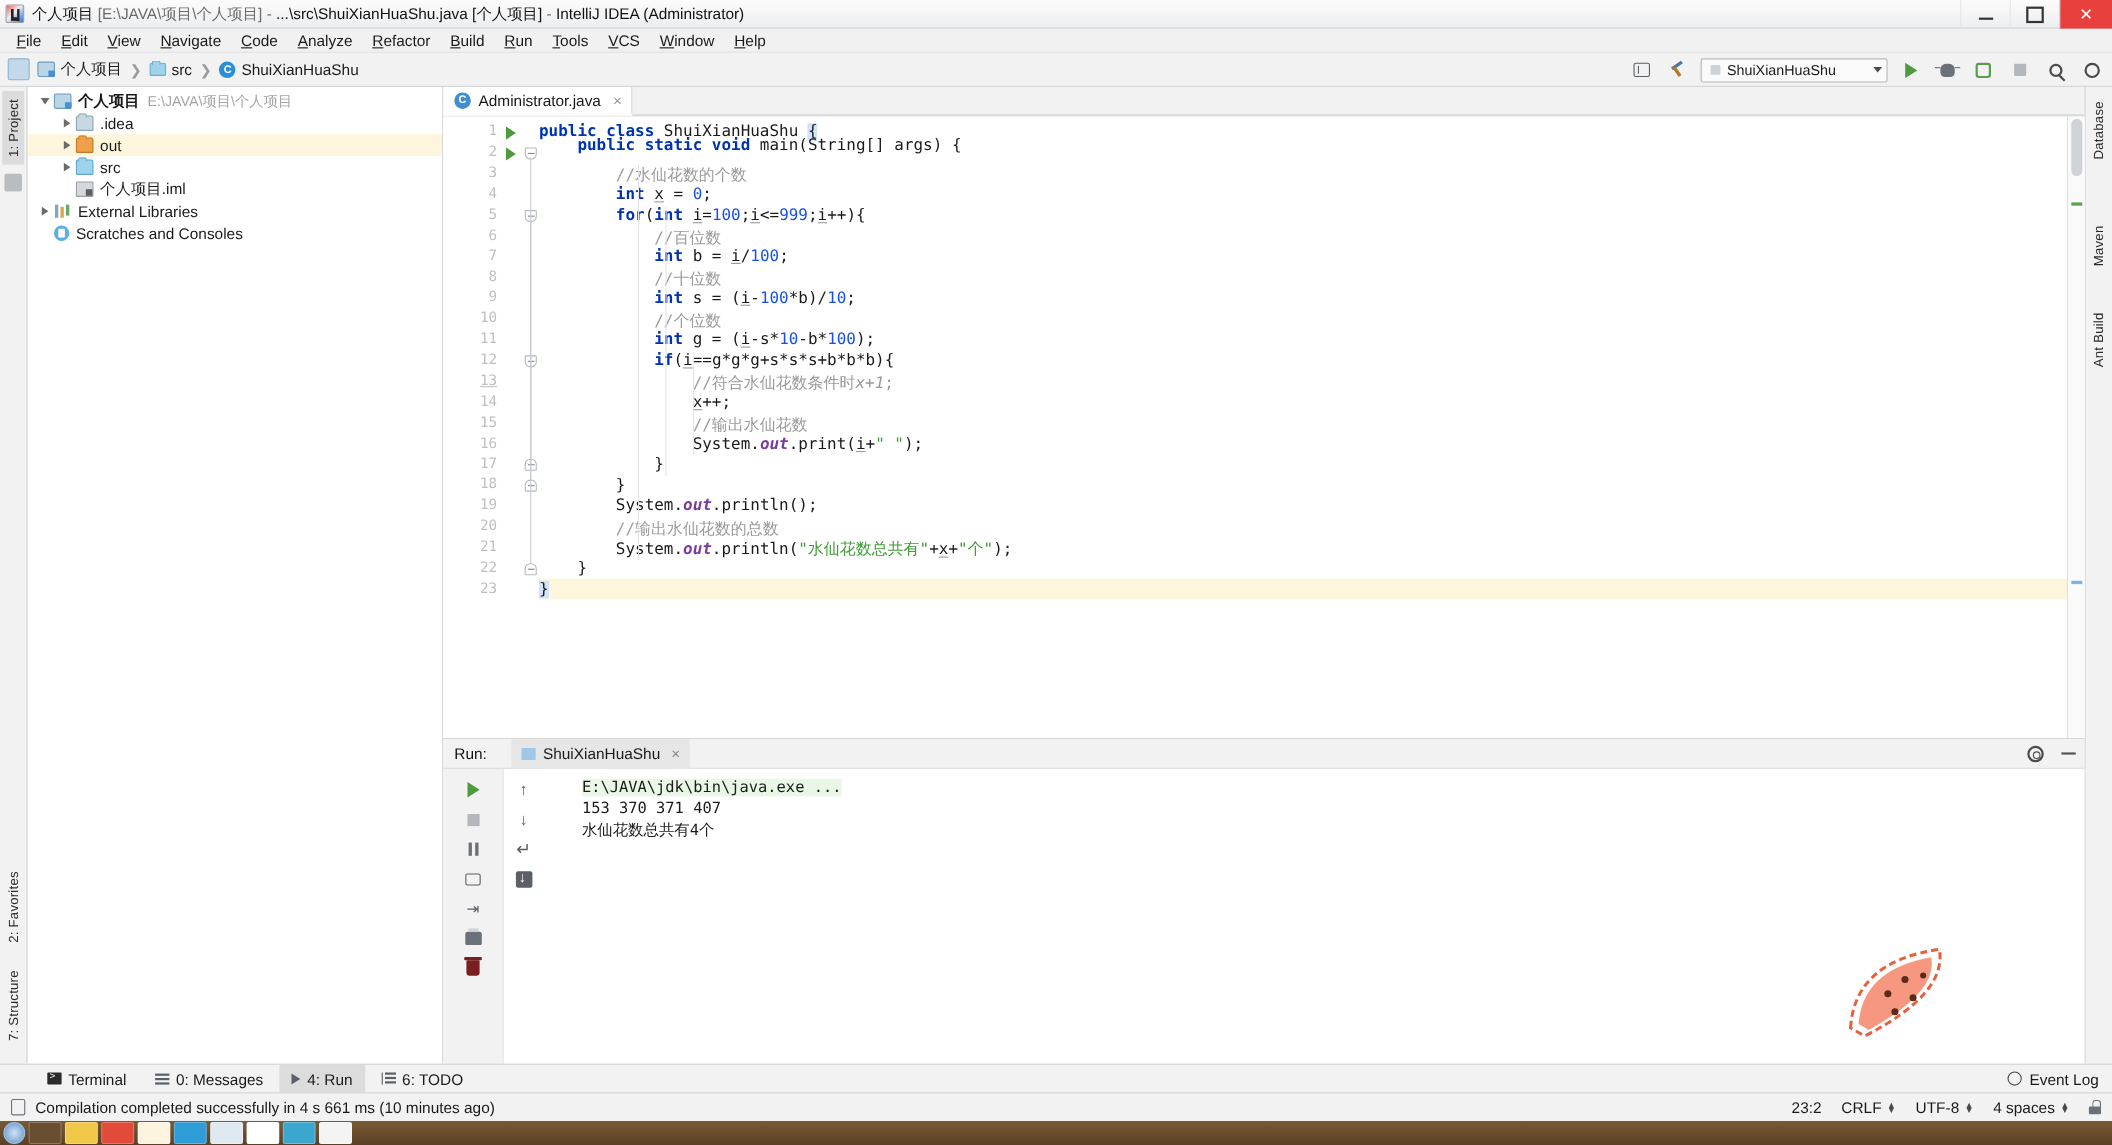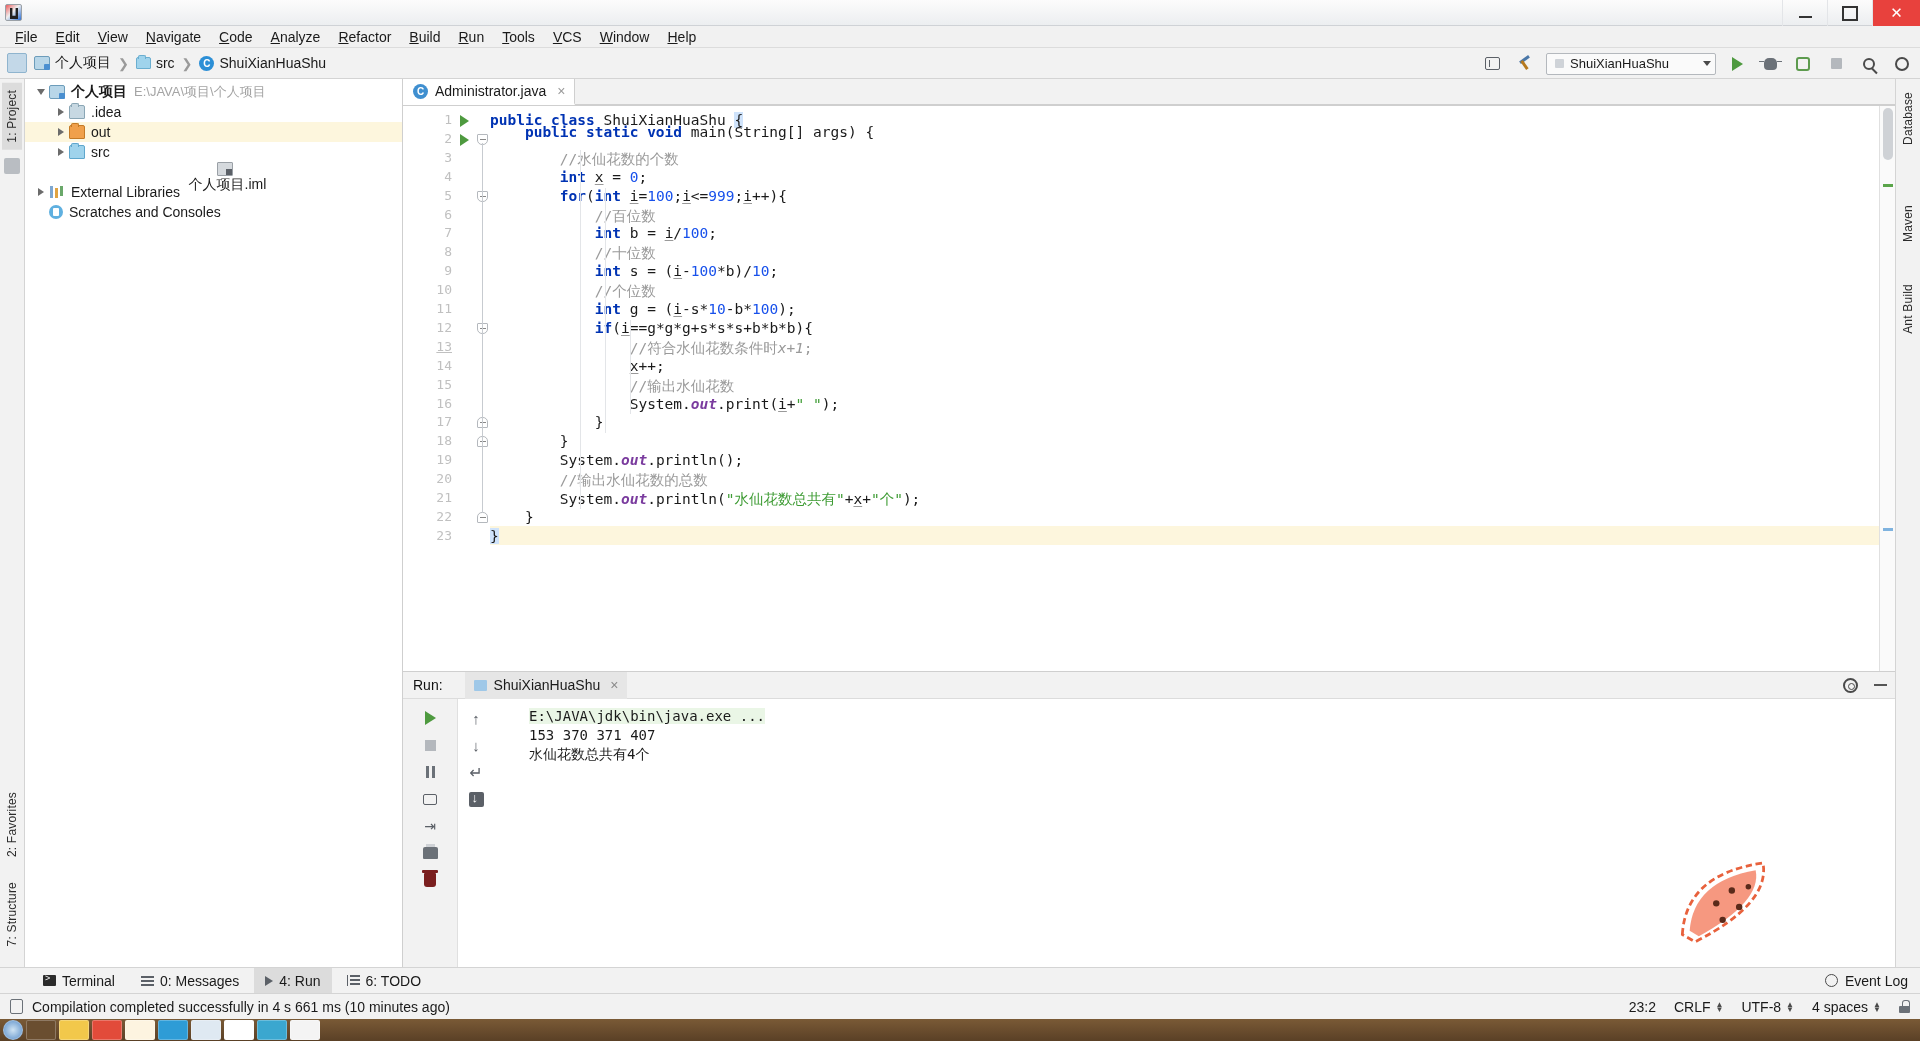--- a/index.html
+++ b/index.html
@@ -249,20 +249,29 @@
      gap:3px;padding-left:3px;flex:none;}
   .tbi{width:30px;height:20px;border-radius:2px;border:1px solid rgba(255,255,255,.25);}
 </style>
 </head>
 <body>
 
 <div class="app">
 
   <div class="titlebar">
     <div class="tb-icon"></div>
+    <div class="tb-title">
+      <span>个人项目</span>
+      <span class="dim">[E:\JAVA\项目\个人项目]</span>
+      <span class="dim">-</span>
+      <span>...\src\ShuiXianHuaShu.java</span>
+      <span>[个人项目]</span>
+      <span class="dim">-</span>
+      <span>IntelliJ IDEA (Administrator)</span>
+    </div>
     <div class="winbtns">
       <div class="winbtn min"></div>
       <div class="winbtn max"></div>
       <div class="winbtn close"></div>
     </div>
   </div>
 
   <div class="menubar" id="menubar">
       <div class="menu-item"><u>F</u>ile</div>
       <div class="menu-item"><u>E</u>dit</div>
@@ -352,21 +361,21 @@
           <div class="trow hl" style="padding-left: 28px;">
             <span class="arrow closed"></span>
             <span class="ic fold orange"></span>
             <span class="tlabel">out</span>
           </div>
           <div class="trow" style="padding-left: 28px;">
             <span class="arrow closed"></span>
             <span class="ic fold src"></span>
             <span class="tlabel">src</span>
           </div>
-          <div class="trow" style="padding-left: 28px; flex-direction: column;">
+          <div class="trow" style="padding-left: 28px;">
             <span class="arrow"></span>
             <span class="ic iml"></span>
             <span class="tlabel">个人项目.iml</span>
           </div>
           <div class="trow" style="padding-left: 8px;">
             <span class="arrow closed"></span>
             <span class="ic lib"></span>
             <span class="tlabel">External Libraries</span>
           </div>
           <div class="trow" style="padding-left: 8px;">

